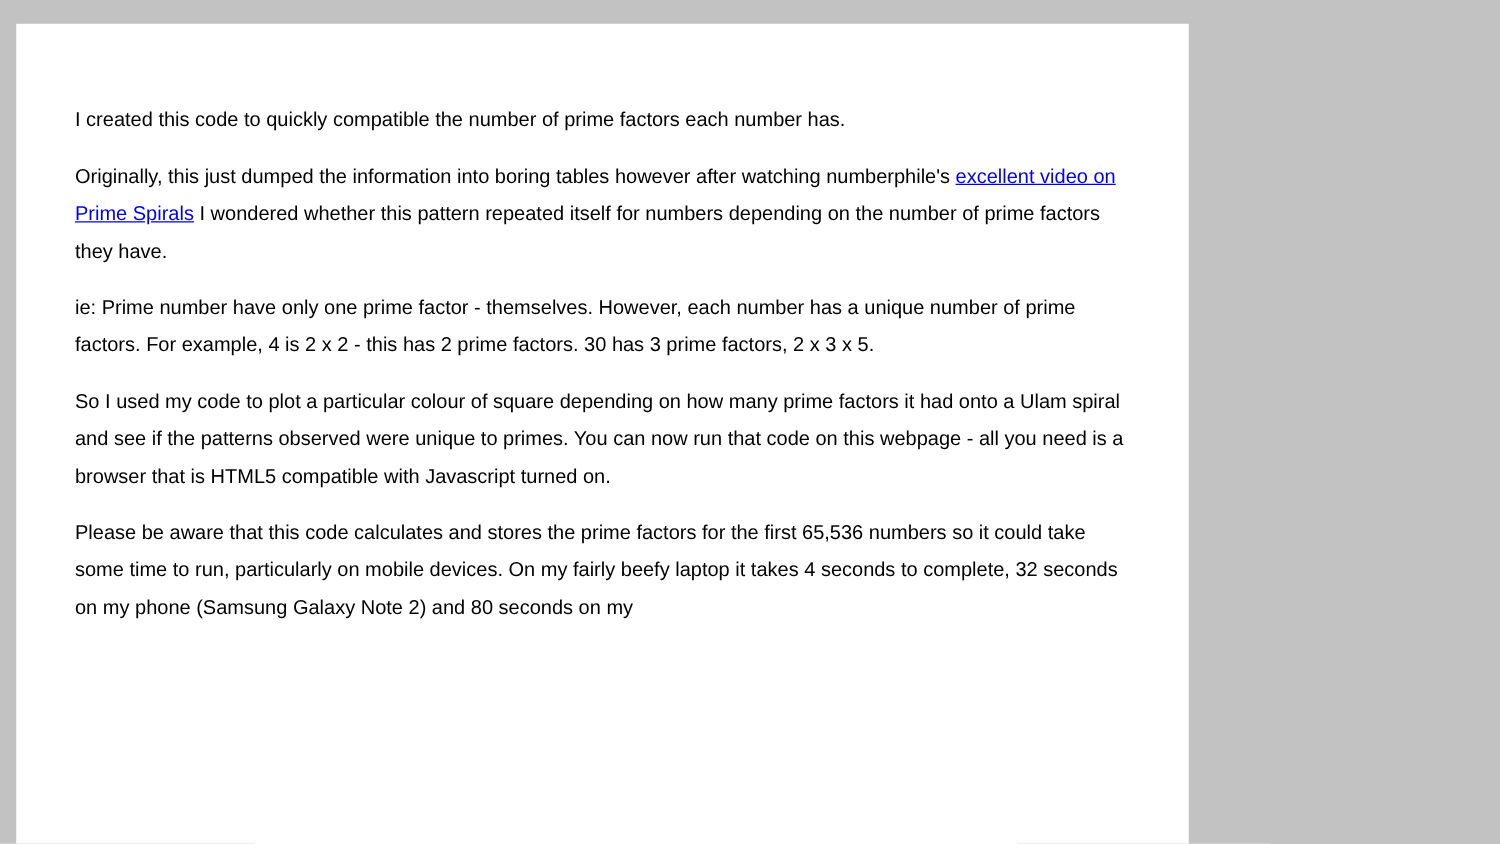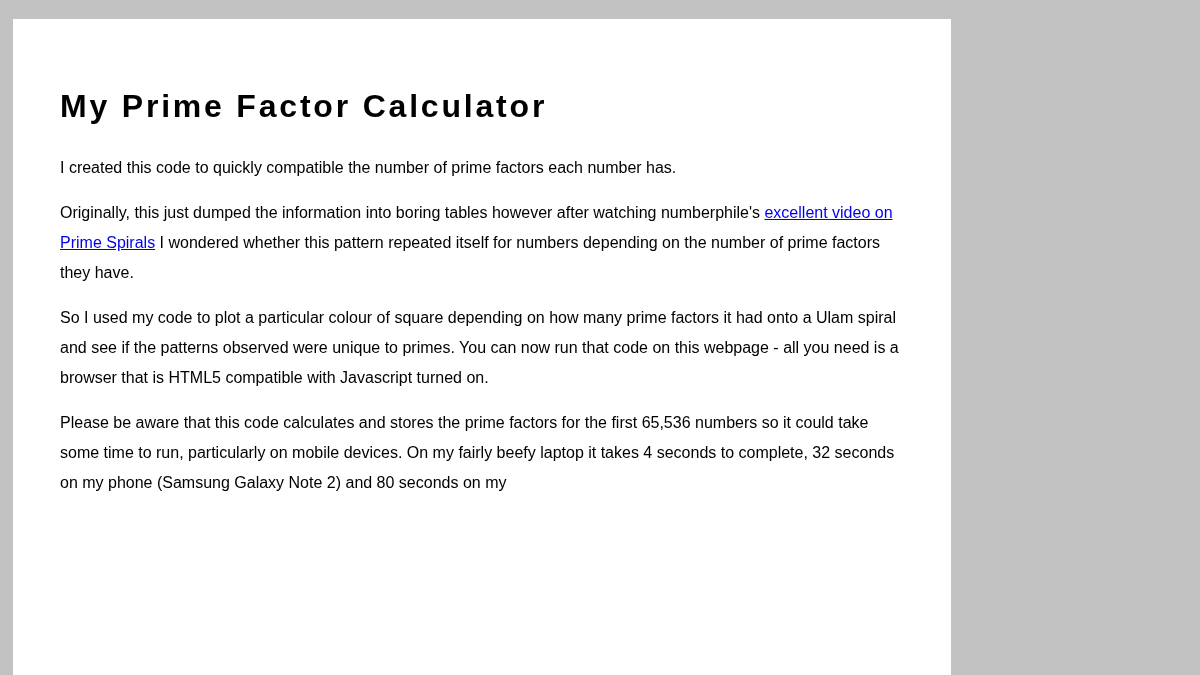--- a/index.html
+++ b/index.html
@@ -40,24 +40,24 @@
   .page a {
     color: #0000ee;
     text-decoration: underline;
     cursor: pointer;
   }
 </style>
 </head>
 <body>
 
 <div class="page">
-  <h1>My Prime Factor Calculator</h1>
 
   <p>I created this code to quickly compatible the number of prime factors each number has.</p>
 
   <p><span>Originally, this just dumped the information into boring tables however after watching numberphile's </span><a href="#">excellent video on Prime Spirals</a><span> I wondered whether this pattern repeated itself for numbers depending on the number of prime factors they have.</span></p>
 
+  <p>ie: Prime number have only one prime factor - themselves. However, each number has a unique number of prime factors. For example, 4 is 2 x 2 - this has 2 prime factors. 30 has 3 prime factors, 2 x 3 x 5.</p>
 
   <p>So I used my code to plot a particular colour of square depending on how many prime factors it had onto a Ulam spiral and see if the patterns observed were unique to primes. You can now run that code on this webpage - all you need is a browser that is HTML5 compatible with Javascript turned on.</p>
 
 
   <p>Please be aware that this code calculates and stores the prime factors for the first 65,536 numbers so it could take some time to run, particularly on mobile devices. On my fairly beefy laptop it takes 4 seconds to complete, 32 seconds on my phone (Samsung Galaxy Note 2) and 80 seconds on my</p>
 </div>
 
 </body></html>

